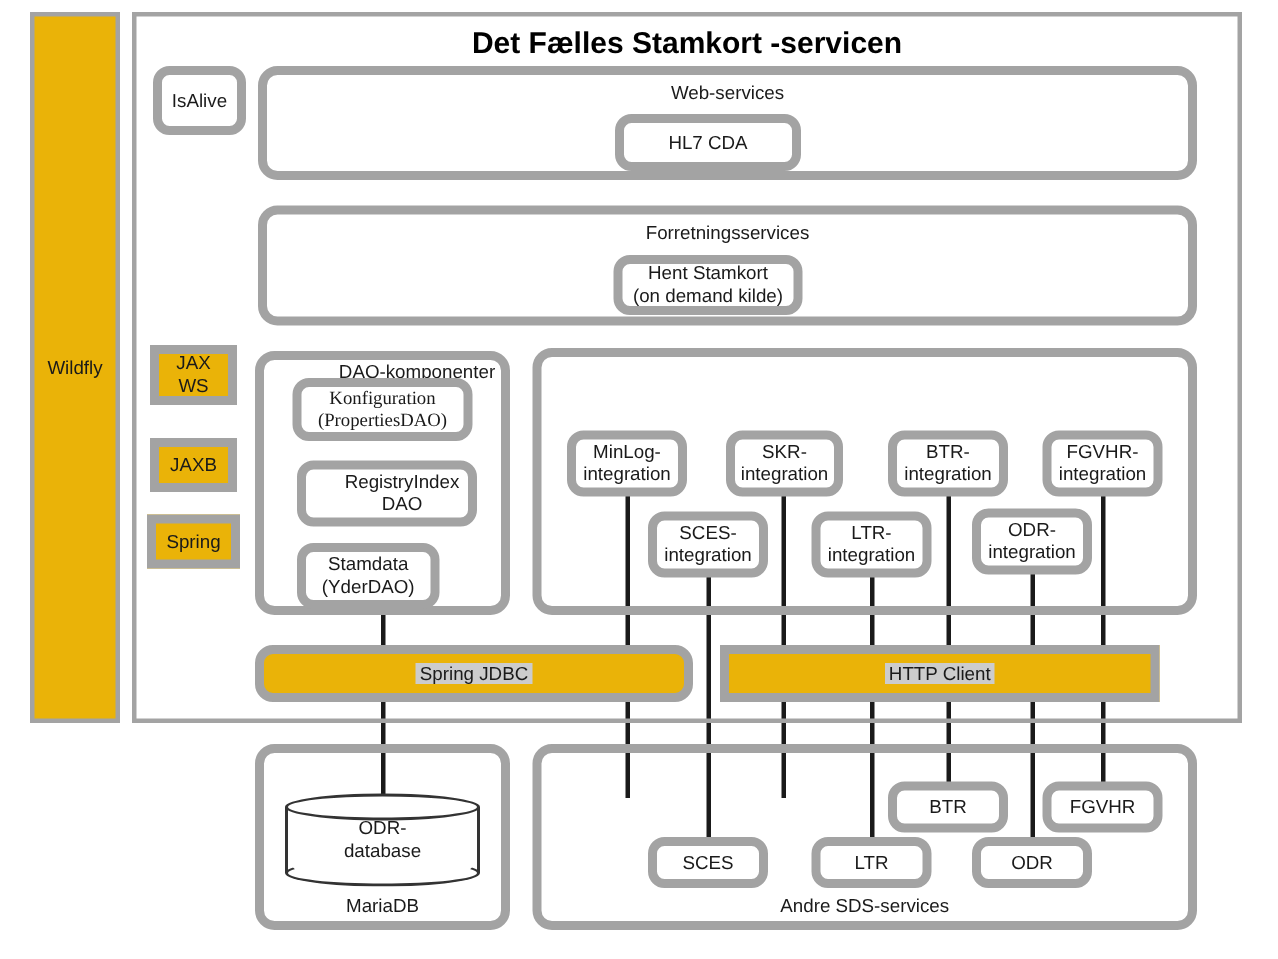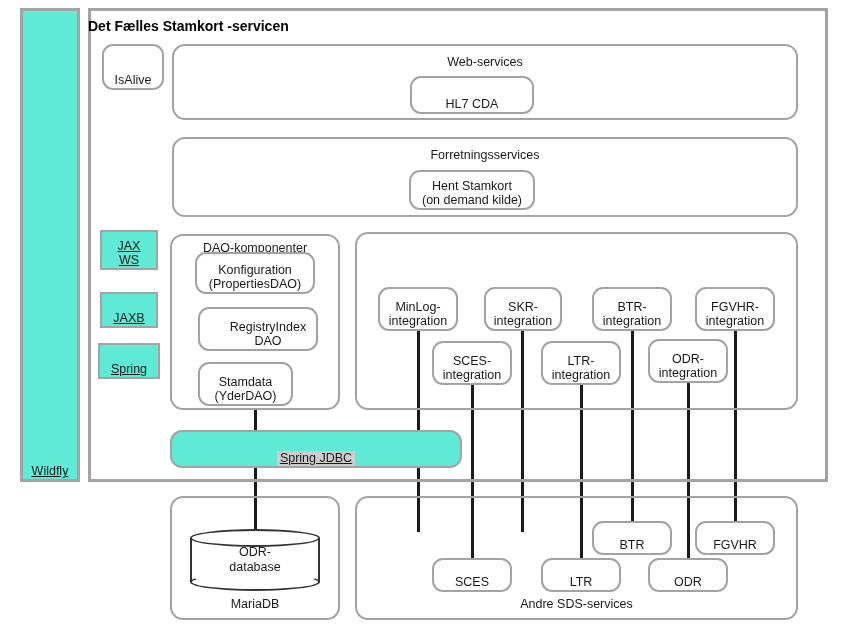--- a/index.html
+++ b/index.html
@@ -14,49 +14,49 @@
     position: relative;
     width: 852px;
     height: 639px;
     background: #ffffff;
     overflow: hidden;
   }
   
   .box {
     position: absolute;
     box-sizing: border-box;
-    border: 2px solid #a3a3a3;
+    border: 6px solid #a3a3a3;
     background: #ffffff;
     display: flex;
-    align-items: flex-end;
+    align-items: center;
     justify-content: center;
     text-align: center;
     font-size: 12.5px;
     color: #1a1a1a;
     line-height: 1.18;
     white-space: pre-line;
   }
   .rounded   { border-radius: 11px; }
   .rounded-lg{ border-radius: 13px; }
   .sharp     { border-radius: 0; }
-  .gray      { background: #5eead4; text-decoration: underline; }
+  .gray      { background: #eab308; }
   .thick     { border-width: 3px; }
   .group-label {
     position: absolute;
     font-size: 12.5px;
     color: #1a1a1a;
     text-align: center;
     white-space: nowrap;
   }
   .title {
     position: absolute;
-    font-size: 14px;
+    font-size: 20px;
     font-weight: bold;
     color: #000000;
-    text-align: left;
+    text-align: center;
     white-space: nowrap;
   }
   
   .conn {
     position: absolute;
     width: 3px;
     background: #1a1a1a;
   }
   
   .cylinder {
@@ -140,22 +140,22 @@
 WS</span>
   </div>
   <div class="box sharp gray" style="left:100px; top:292px; width:58px; height:36px;">
     <span>JAXB</span>
   </div>
   <div class="box sharp gray" style="left:98px; top:343px; width:62px; height:36px;">
     <span>Spring</span>
   </div>
 
   <div class="box rounded-lg" style="left:170px; top:234px; width:170px; height:176px; background:transparent;"></div>
-  <div class="group-label" style="left:170px; top:241px; width:170px;">DAO-komponenter</div>
-  <div class="box rounded" style="left:195px; top:252px; width:120px; height:42px;">
+  <div class="group-label" style="left:170px; top:241px; width:170px;padding-left:23px;">DAO-komponenter</div>
+  <div class="box rounded" style="left:195px; top:252px; width:120px; height:42px;font-family:Liberation Serif, serif;">
     <span>Konfiguration
 (PropertiesDAO)</span>
   </div>
   <div class="box rounded" style="left:198px; top:307px; width:120px; height:44px;padding-left:20px;">
     <span>RegistryIndex
 DAO</span>
   </div>
   <div class="box rounded" style="left:198px; top:362px; width:95px; height:44px;">
     <span>Stamdata
 (YderDAO)</span>
@@ -188,20 +188,23 @@
     <span>LTR-
 integration</span>
   </div>
   <div class="box rounded" style="left:648px; top:339px; width:80px; height:44px;">
     <span>ODR-
 integration</span>
   </div>
 
   <div class="box sharp gray" style="left:170px; top:430px; width:292px; height:38px;border-radius:12px;">
     <span style="background:#cccccc; padding:0 3px; z-index:4;">Spring JDBC</span>
+  </div>
+  <div class="box sharp gray" style="left:480px; top:430px; width:293px; height:38px;">
+    <span style="background:#cccccc; padding:0 3px; z-index:4;">HTTP Client</span>
   </div>
 
   <div class="box rounded-lg" style="left:170px; top:496px; width:170px; height:124px; background:transparent;"></div>
   <div class="cylinder" style="left:190px; top:529px; width:130px; height:62px;">
     <div class="cyl-body"></div>
     <div class="cyl-top"></div>
     <div class="cyl-bottom"></div>
     <div class="cyl-text">ODR-
 database</div>
   </div>

